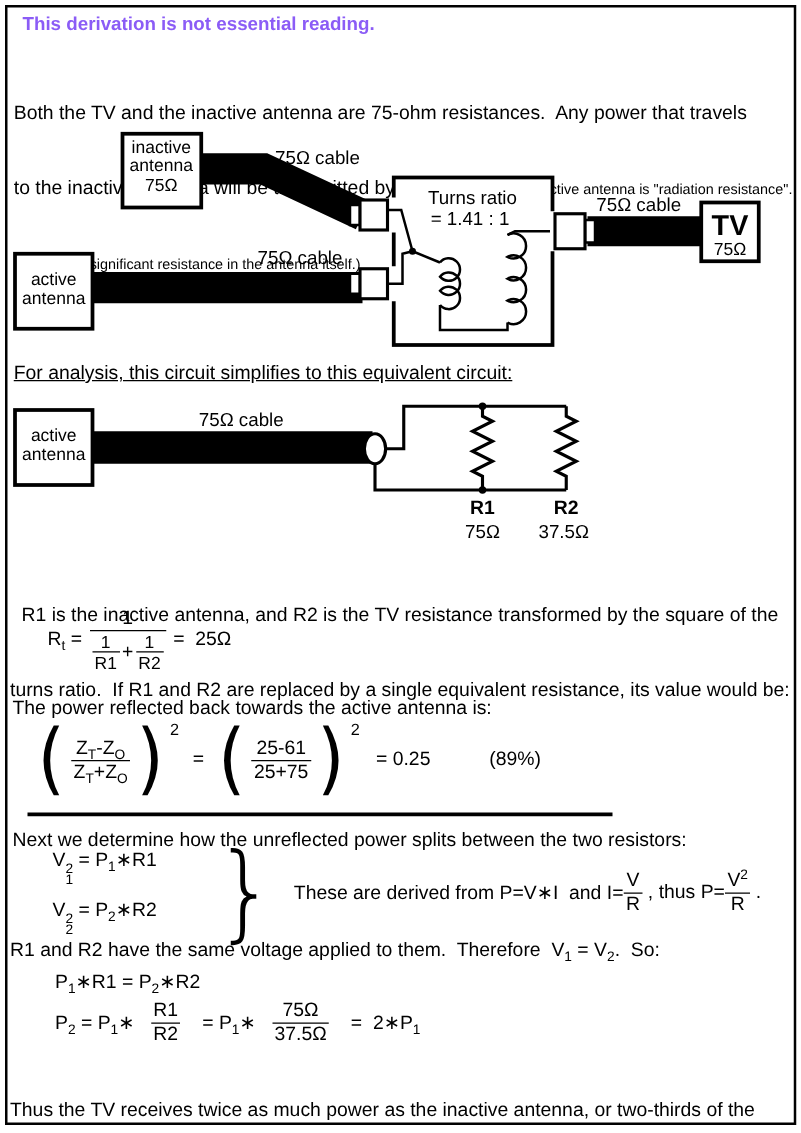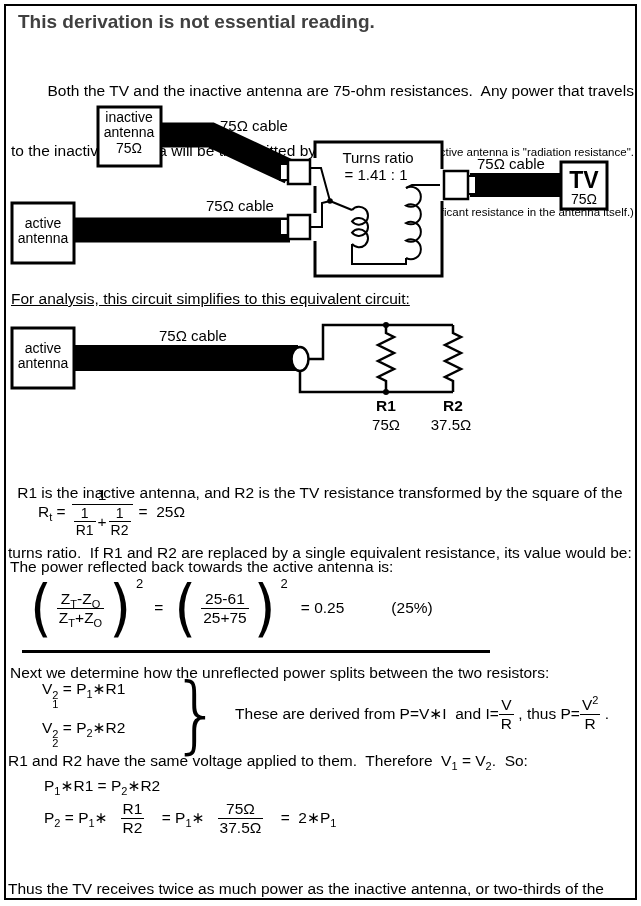--- a/index.html
+++ b/index.html
@@ -1,21 +1,21 @@
 <!DOCTYPE html>
 <html><head>
 <meta charset="utf-8">
 <style>
   html,body{margin:0;padding:0;background:#fff;}
   body{width:641px;height:906px;position:relative;font-family:"Liberation Sans",sans-serif;color:#000;}
   .frame{position:absolute;left:4px;top:4px;width:629px;height:892px;border:2px solid #000;background:#fff;}
   .abs{position:absolute;white-space:pre;}
   .t15{font-size:15.5px;line-height:20px;}
   .t11{font-size:11.5px;}
-  .title{font-size:19px;font-weight:bold;color:#404040;}
+  .title{font-size:15px;font-weight:bold;color:#8b5cf6;}
   .pline{display:block;white-space:pre;}
   .mrow{position:absolute;display:flex;align-items:center;white-space:pre;font-size:15.5px;}
   .frac{display:inline-flex;flex-direction:column;align-items:center;vertical-align:middle;}
   .frac .fn,.frac .fd{padding:0 2px;line-height:1.15;text-align:center;white-space:pre;}
   .fbar{border-top:1.6px solid #000;align-self:stretch;height:0;}
   .sb{font-size:11px;position:relative;top:4px;}
   .sp{font-size:11px;position:relative;top:-6px;}
   .stk{display:inline-flex;flex-direction:column;align-items:flex-start;font-size:11px;line-height:9.5px;vertical-align:-5px;}
   .paren{font-family:"DejaVu Sans",sans-serif;font-size:56px;font-weight:400;line-height:46px;transform:scaleY(1.12);}
   .exp2{font-size:13px;align-self:flex-start;position:relative;top:-3px;}
@@ -25,21 +25,21 @@
   svg text{font-family:"Liberation Sans",sans-serif;fill:#000;}
   .smallfrac .fn,.smallfrac .fd{font-size:14px;}
 </style>
 </head>
 <body>
 
 <div class="frame"></div>
 
 <div class="abs title" style="left:18px;top:11px;">This derivation is not essential reading.</div>
 
-<div class="abs t15" style="left:11px;top:41px;text-align:right;">
+<div class="abs t15" style="left:11px;top:41px;">
   <span class="pline">Both the TV and the inactive antenna are 75-ohm resistances.  Any power that travels</span>
   <span class="pline"><span>to the inactive antenna will be transmitted by it.  </span><span class="t11">(The 75Ω of the inactive antenna is "radiation resistance".</span></span>
   <span class="pline t11" style="line-height:20px;">There is no significant resistance in the antenna itself.)</span>
 </div>
 
 <svg style="top:100px;" width="641" height="192" viewBox="0 0 641 192">
 
   <path d="M161,35 L211,35 L290,72" fill="none" stroke="#000" stroke-width="25" stroke-linejoin="miter"></path>
   <path d="M74,130 L290,130" fill="none" stroke="#000" stroke-width="25"></path>
   <path d="M470,85 L563,85" fill="none" stroke="#000" stroke-width="24"></path>
@@ -135,21 +135,21 @@
     <span class="fd"><span>Z</span><span class="sb">T</span><span>+</span><span>Z</span><span class="sb">O</span></span>
   </span>
   <span class="paren">)</span>
   <span class="exp2">2</span>
   <span style="margin:0 6px;">=</span>
   <span class="paren">(</span>
   <span class="frac"><span class="fn">25-61</span><span class="fbar"></span><span class="fd">25+75</span></span>
   <span class="paren">)</span>
   <span class="exp2">2</span>
   <span style="margin-left:8px;">= 0.25</span>
-  <span style="margin-left:42px;">(25%)</span>
+  <span style="margin-left:42px;">(89%)</span>
 </div>
 
 <div class="divider" style="left:22px;top:650px;width:468px;height:3px;"></div>
 
 <div class="abs t15" style="left:10px;top:663px;">Next we determine how the unreflected power splits between the two resistors:</div>
 
 <div class="mrow" style="left:42px;top:682px;height:64px;">
   <span style="display:inline-flex;flex-direction:column;gap:9px;">
     <span><span>V</span><span class="stk"><span>2</span><span>1</span></span><span> = </span><span>P</span><span class="sb">1</span><span>∗R1</span></span>
     <span><span>V</span><span class="stk"><span>2</span><span>2</span></span><span> = </span><span>P</span><span class="sb">2</span><span>∗R2</span></span>

